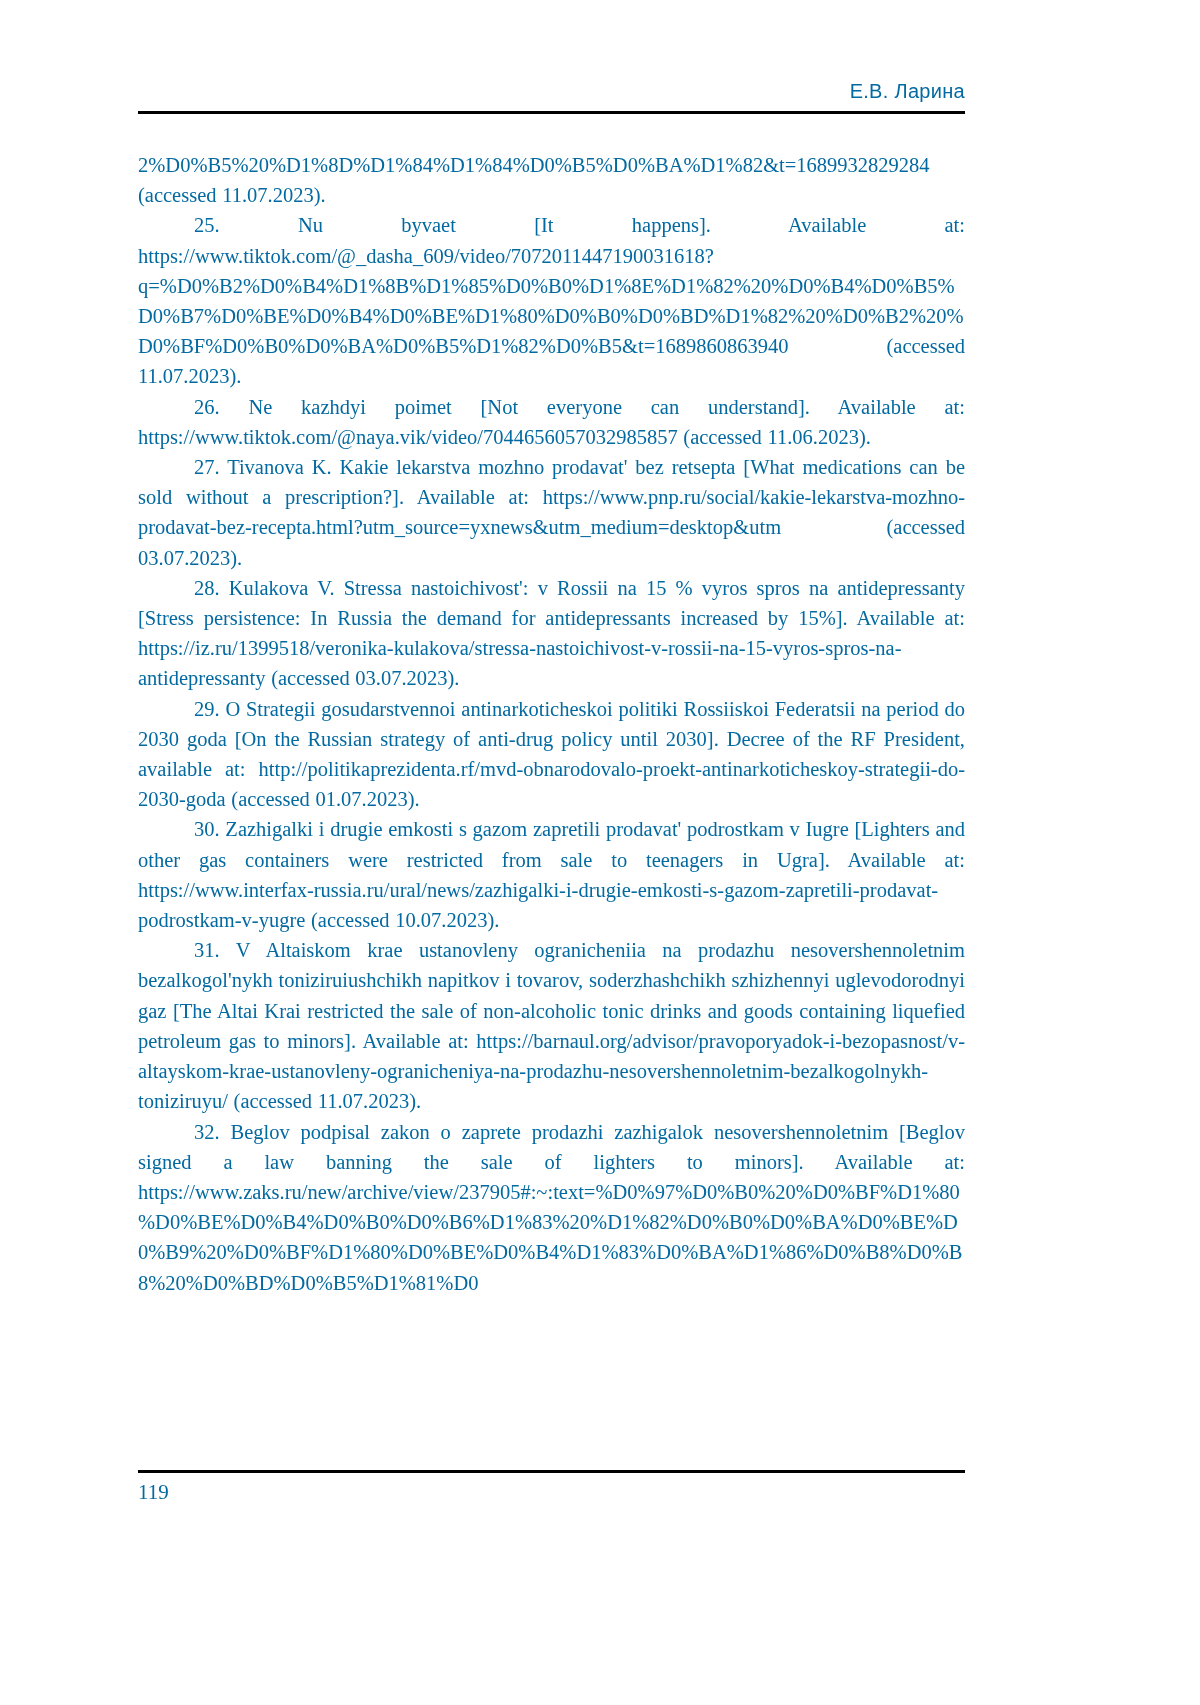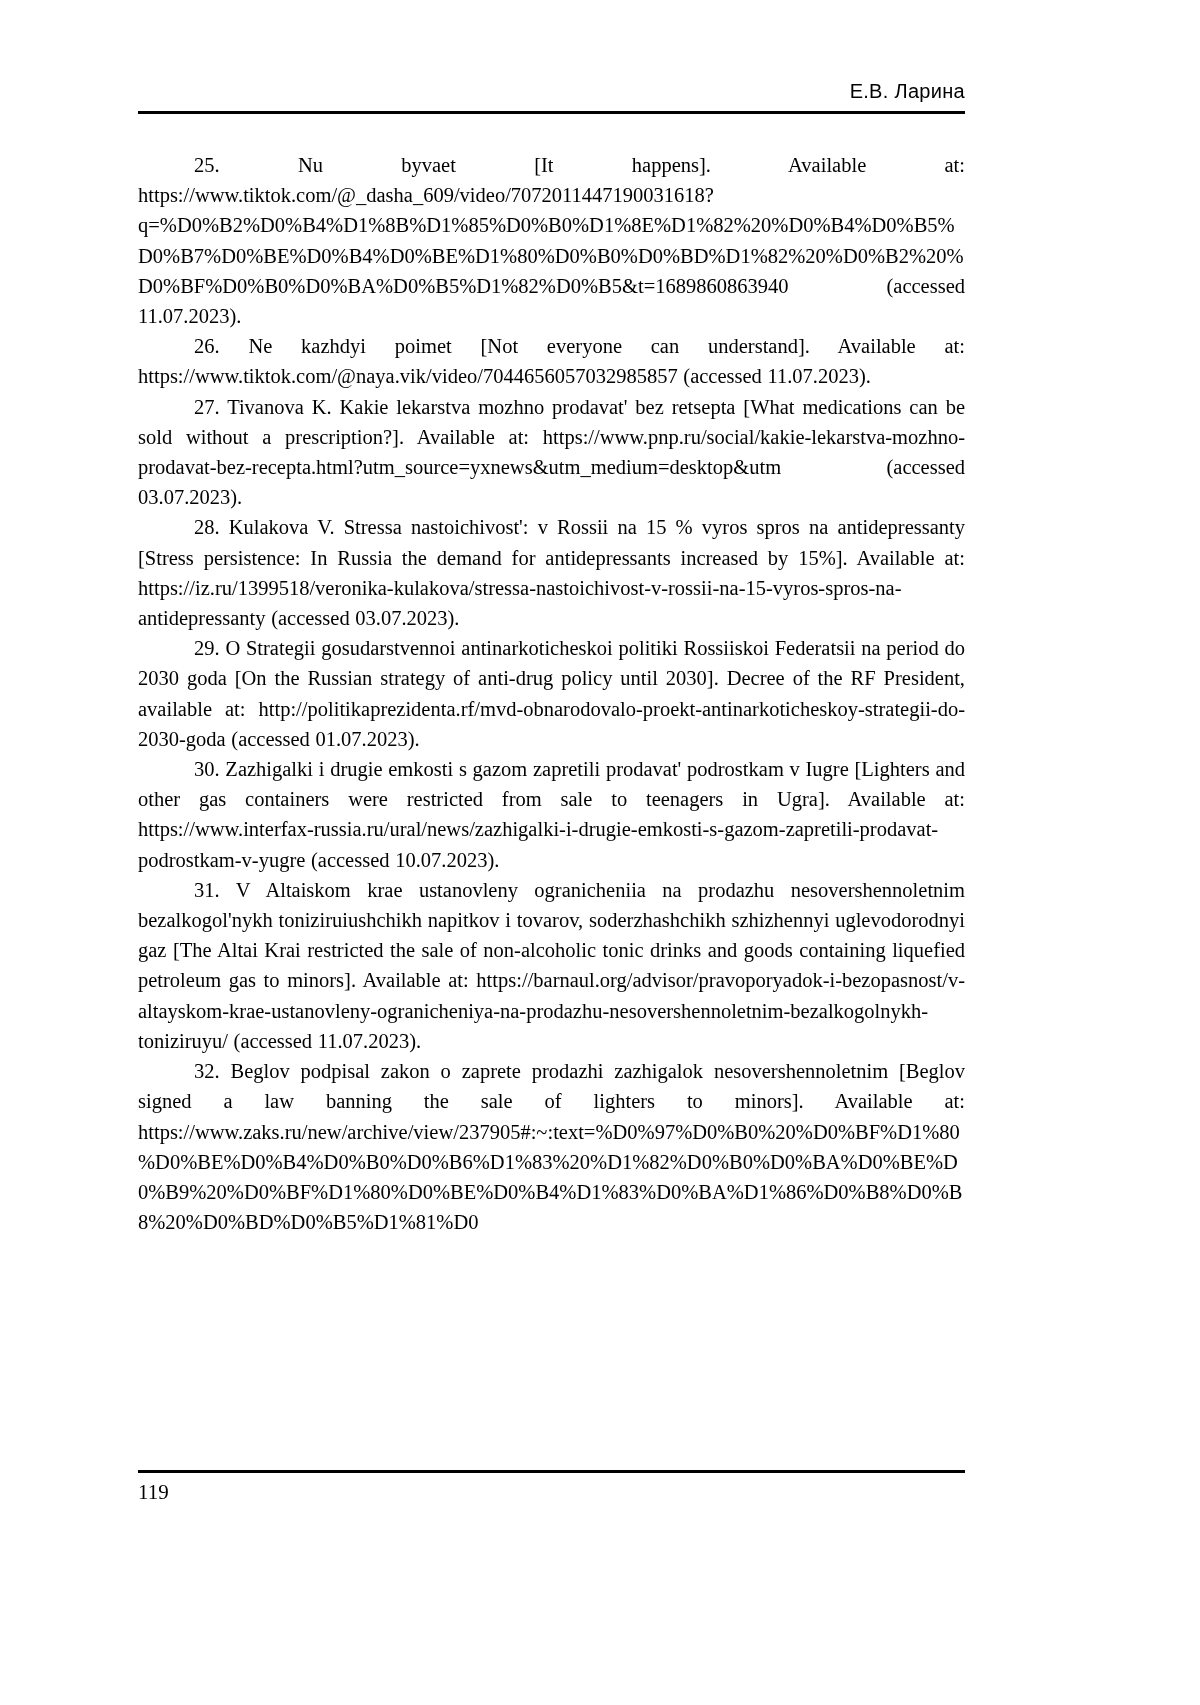--- a/index.html
+++ b/index.html
@@ -2,21 +2,21 @@
 <html><head>
 <meta charset="utf-8">
 <style>
   * { margin: 0; padding: 0; box-sizing: border-box; }
   html, body { background: #ffffff; }
   .page {
     position: relative;
     width: 1200px;
     height: 1705px;
     background: #ffffff;
-    color: #000000;
+    color: #0369a1;
     font-family: "Liberation Serif", "DejaVu Serif", serif;
     overflow: hidden;
     margin: 0 auto;
   }
   .header-block {
     position: absolute;
     top: 80px;
     left: 138px;
     width: 827px;
   }
@@ -69,22 +69,23 @@
 <body>
 
 <div class="page">
 
   <div class="header-block">
     <div class="running-head">Е.В. Ларина</div>
     <div class="header-rule"></div>
   </div>
 
   <div class="references">
+      <p class="ref cont">2%D0%B5%20%D1%8D%D1%84%D1%84%D0%B5%D0%BA%D1%82&amp;t=1689932829284 (accessed 11.07.2023).</p>
       <p class="ref">25. Nu byvaet [It happens]. Available at: https://www.tiktok.com/@_dasha_609/video/7072011447190031618?q=%D0%B2%D0%B4%D1%8B%D1%85%D0%B0%D1%8E%D1%82%20%D0%B4%D0%B5%D0%B7%D0%BE%D0%B4%D0%BE%D1%80%D0%B0%D0%BD%D1%82%20%D0%B2%20%D0%BF%D0%B0%D0%BA%D0%B5%D1%82%D0%B5&amp;t=1689860863940 (accessed 11.07.2023).</p>
-      <p class="ref">26. Ne kazhdyi poimet [Not everyone can understand]. Available at: https://www.tiktok.com/@naya.vik/video/7044656057032985857 (accessed 11.07.2023).</p>
+      <p class="ref">26. Ne kazhdyi poimet [Not everyone can understand]. Available at: https://www.tiktok.com/@naya.vik/video/7044656057032985857 (accessed 11.06.2023).</p>
       <p class="ref">27. Tivanova K. Kakie lekarstva mozhno prodavat' bez retsepta [What medications can be sold without a prescription?]. Available at: https://www.pnp.ru/social/kakie-lekarstva-mozhno-prodavat-bez-recepta.html?utm_source=yxnews&amp;utm_medium=desktop&amp;utm (accessed 03.07.2023).</p>
       <p class="ref">28. Kulakova V. Stressa nastoichivost': v Rossii na 15 % vyros spros na antidepressanty [Stress persistence: In Russia the demand for antidepressants increased by 15%]. Available at: https://iz.ru/1399518/veronika-kulakova/stressa-nastoichivost-v-rossii-na-15-vyros-spros-na-antidepressanty (accessed 03.07.2023).</p>
       <p class="ref">29. O Strategii gosudarstvennoi antinarkoticheskoi politiki Rossiiskoi Federatsii na period do 2030 goda [On the Russian strategy of anti-drug policy until 2030]. Decree of the RF President, available at: http://politikaprezidenta.rf/mvd-obnarodovalo-proekt-antinarkoticheskoy-strategii-do-2030-goda (accessed 01.07.2023).</p>
       <p class="ref">30. Zazhigalki i drugie emkosti s gazom zapretili prodavat' podrostkam v Iugre [Lighters and other gas containers were restricted from sale to teenagers in Ugra]. Available at: https://www.interfax-russia.ru/ural/news/zazhigalki-i-drugie-emkosti-s-gazom-zapretili-prodavat-podrostkam-v-yugre (accessed 10.07.2023).</p>
       <p class="ref">31. V Altaiskom krae ustanovleny ogranicheniia na prodazhu nesovershennoletnim bezalkogol'nykh toniziruiushchikh napitkov i tovarov, soderzhashchikh szhizhennyi uglevodorodnyi gaz [The Altai Krai restricted the sale of non-alcoholic tonic drinks and goods containing liquefied petroleum gas to minors]. Available at: https://barnaul.org/advisor/pravoporyadok-i-bezopasnost/v-altayskom-krae-ustanovleny-ogranicheniya-na-prodazhu-nesovershennoletnim-bezalkogolnykh-toniziruyu/ (accessed 11.07.2023).</p>
       <p class="ref">32. Beglov podpisal zakon o zaprete prodazhi zazhigalok nesovershennoletnim [Beglov signed a law banning the sale of lighters to minors]. Available at: https://www.zaks.ru/new/archive/view/237905#:~:text=%D0%97%D0%B0%20%D0%BF%D1%80%D0%BE%D0%B4%D0%B0%D0%B6%D1%83%20%D1%82%D0%B0%D0%BA%D0%BE%D0%B9%20%D0%BF%D1%80%D0%BE%D0%B4%D1%83%D0%BA%D1%86%D0%B8%D0%B8%20%D0%BD%D0%B5%D1%81%D0</p>
     </div>
 
   <div class="footer-block">
     <div class="footer-rule"></div>

